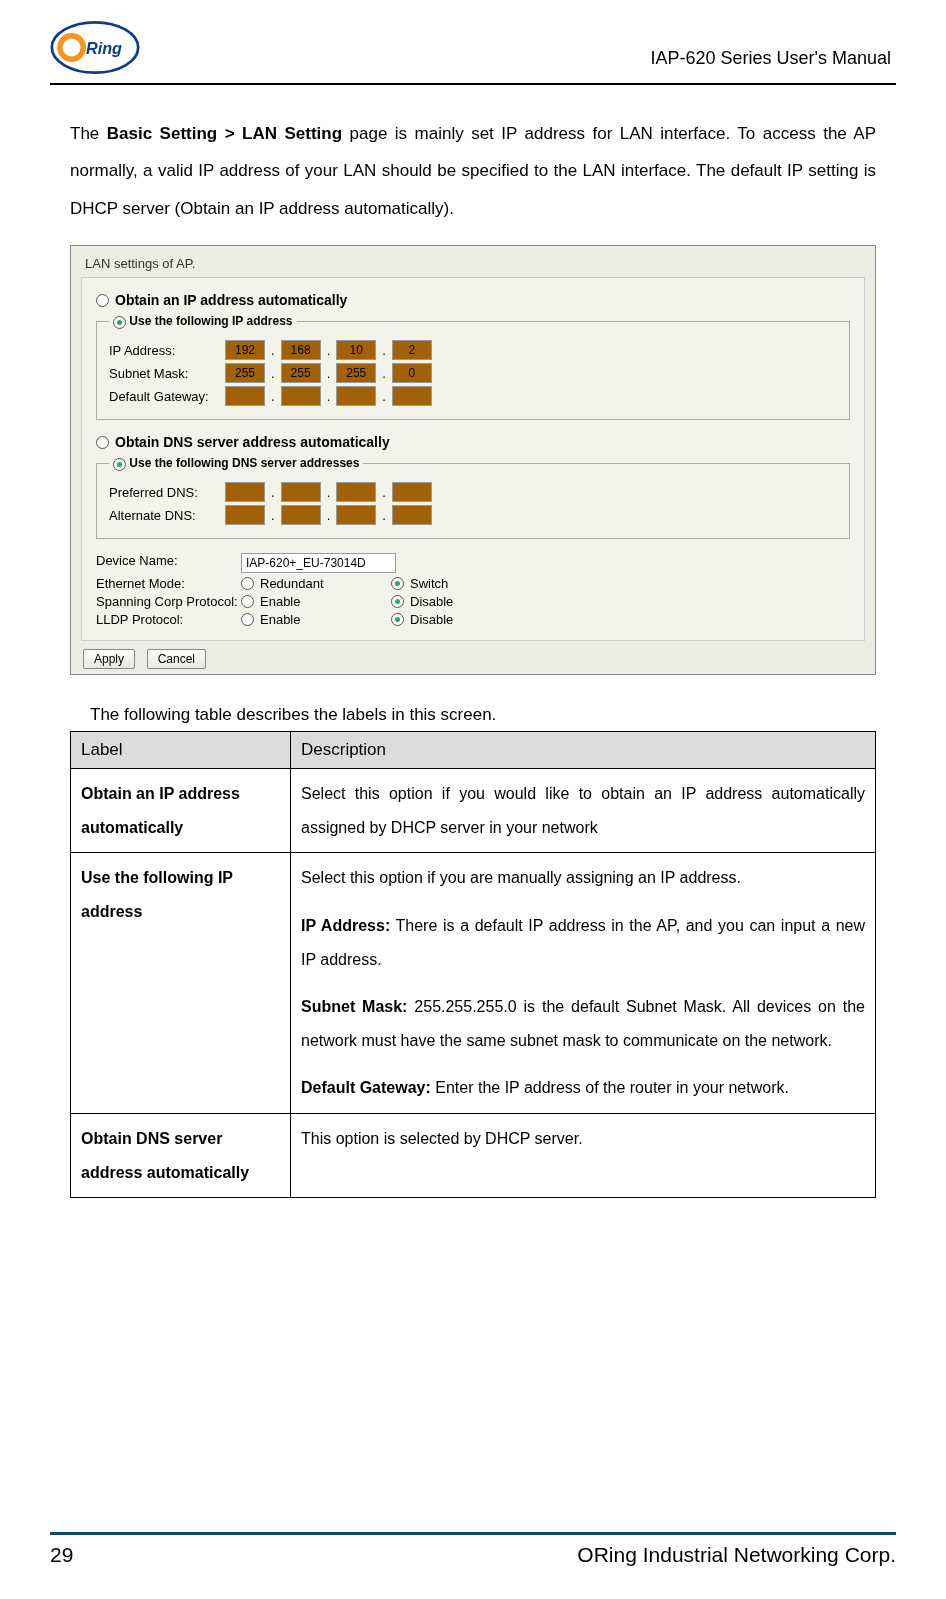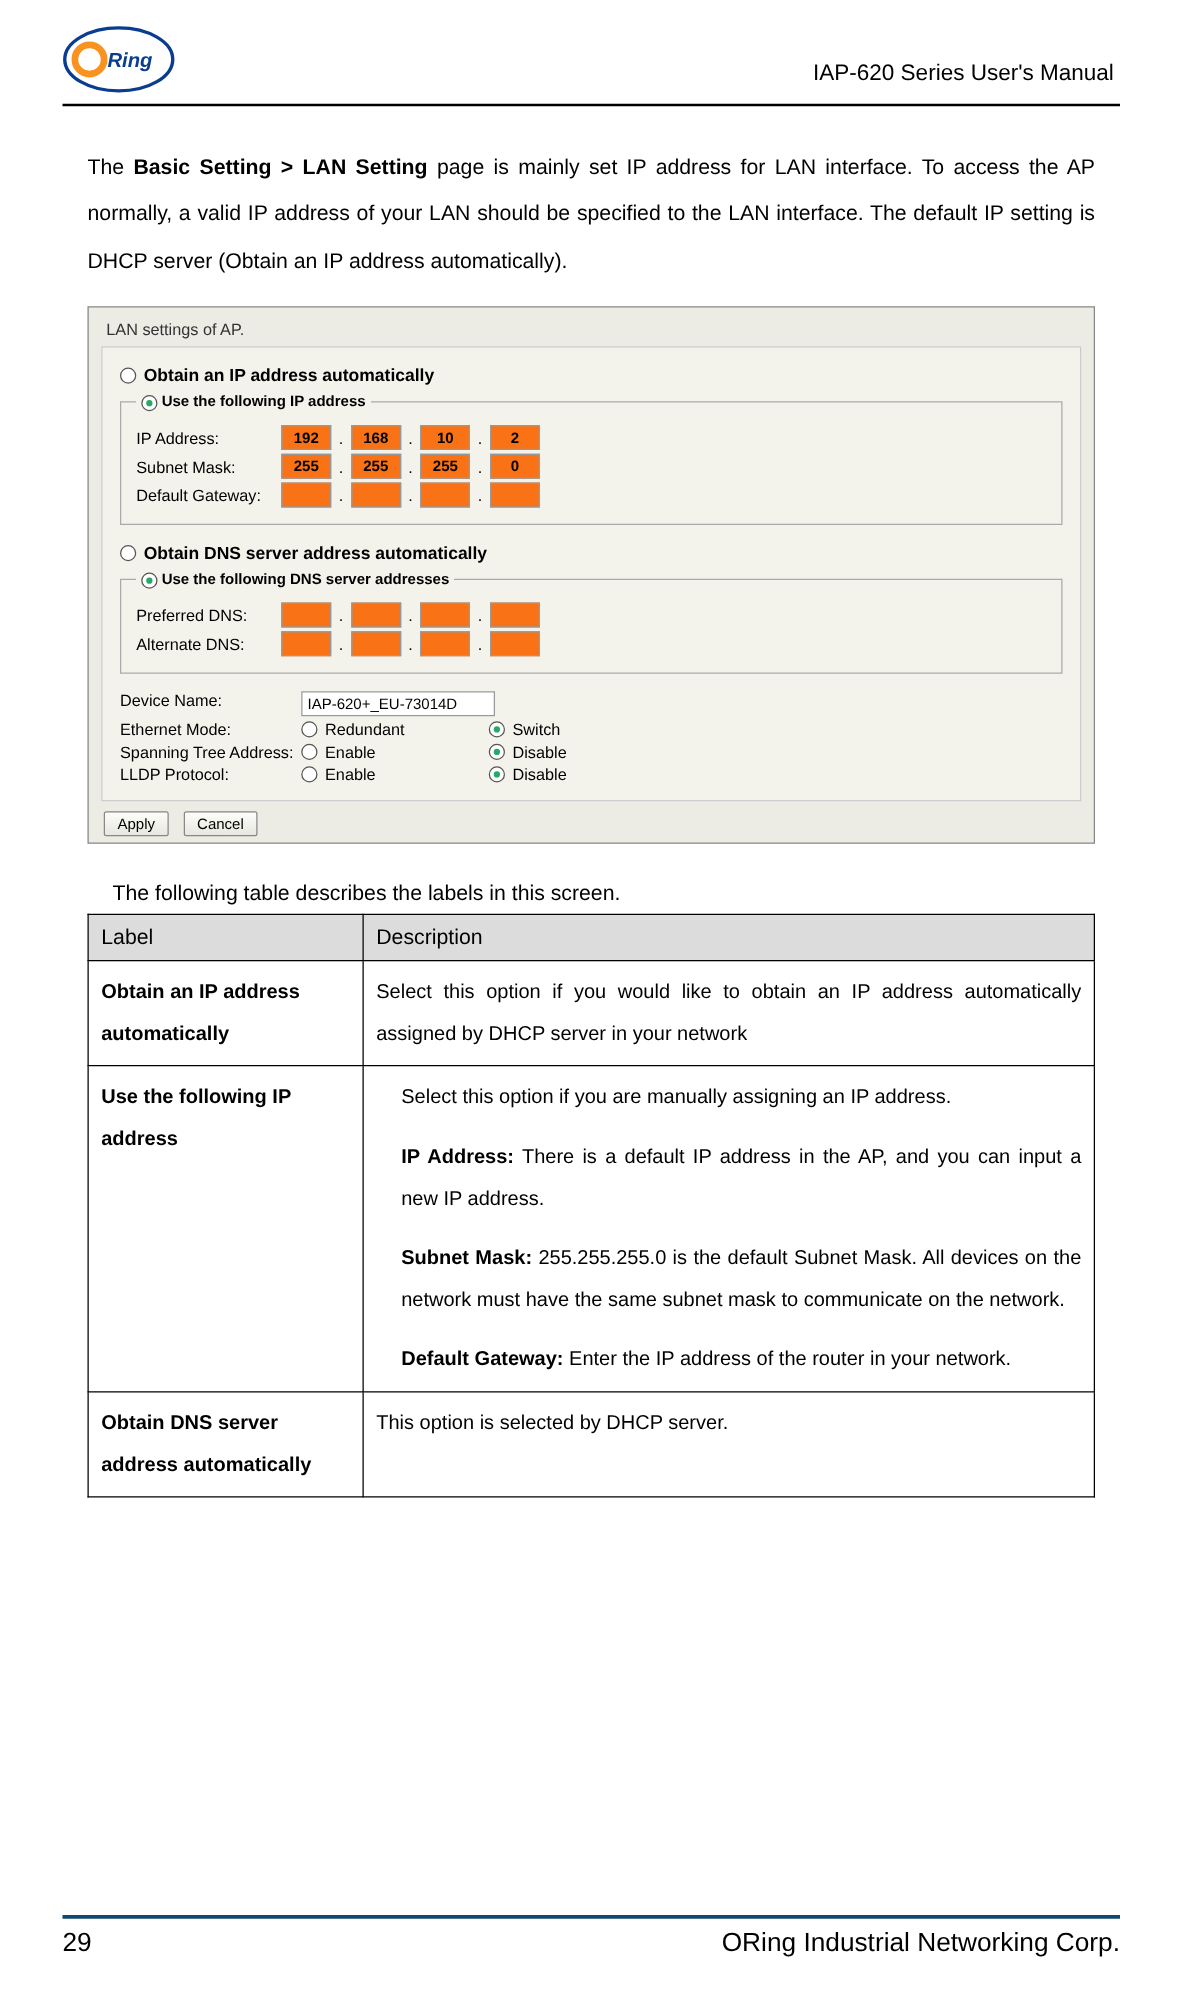--- a/index.html
+++ b/index.html
@@ -109,25 +109,24 @@
       margin: 3px 0;
     }
     .field-row .lbl {
       width: 110px;
       font-size: 13px;
     }
     .oct {
       width: 40px;
       height: 20px;
       border: 1px solid #999;
-      background: #f97316;
+      background: #a16207;
       text-align: center;
       font-size: 12px;
       line-height: 18px;
-      font-weight: bold;
     }
     .dot { font-size: 13px; }
     .txtin {
       width: 155px;
       height: 20px;
       border: 1px solid #999;
       background: #fff;
       font-size: 12px;
       padding: 0 4px;
       line-height: 18px;
@@ -183,21 +182,21 @@
     }
     table.desc td.label-col {
       width: 220px;
       font-weight: bold;
       line-height: 2.1;
     }
     table.desc td.desc-col {
       line-height: 2.1;
       text-align: justify;
     }
-    .desc-col p { margin-bottom: 14px; margin-left: 20px; }
+    .desc-col p { margin-bottom: 14px; }
     .desc-col p:last-child { margin-bottom: 0; }
 
     .footer {
       position: absolute;
       bottom: 32px;
       left: 50px;
       right: 50px;
       border-top: 3px solid #0c4a6e;
       padding-top: 8px;
       display: flex;
@@ -309,21 +308,21 @@
         <span class="opt-cell">
             <span class="radio"></span>
             <span>Redundant</span>
           </span>
         <span class="opt-cell">
             <span class="radio checked"></span>
             <span>Switch</span>
           </span>
       </div>
       <div class="opt-row">
-        <span class="lbl2">Spanning Tree Address:</span>
+        <span class="lbl2">Spanning Corp Protocol:</span>
         <span class="opt-cell">
             <span class="radio"></span>
             <span>Enable</span>
           </span>
         <span class="opt-cell">
             <span class="radio checked"></span>
             <span>Disable</span>
           </span>
       </div>
       <div class="opt-row">

